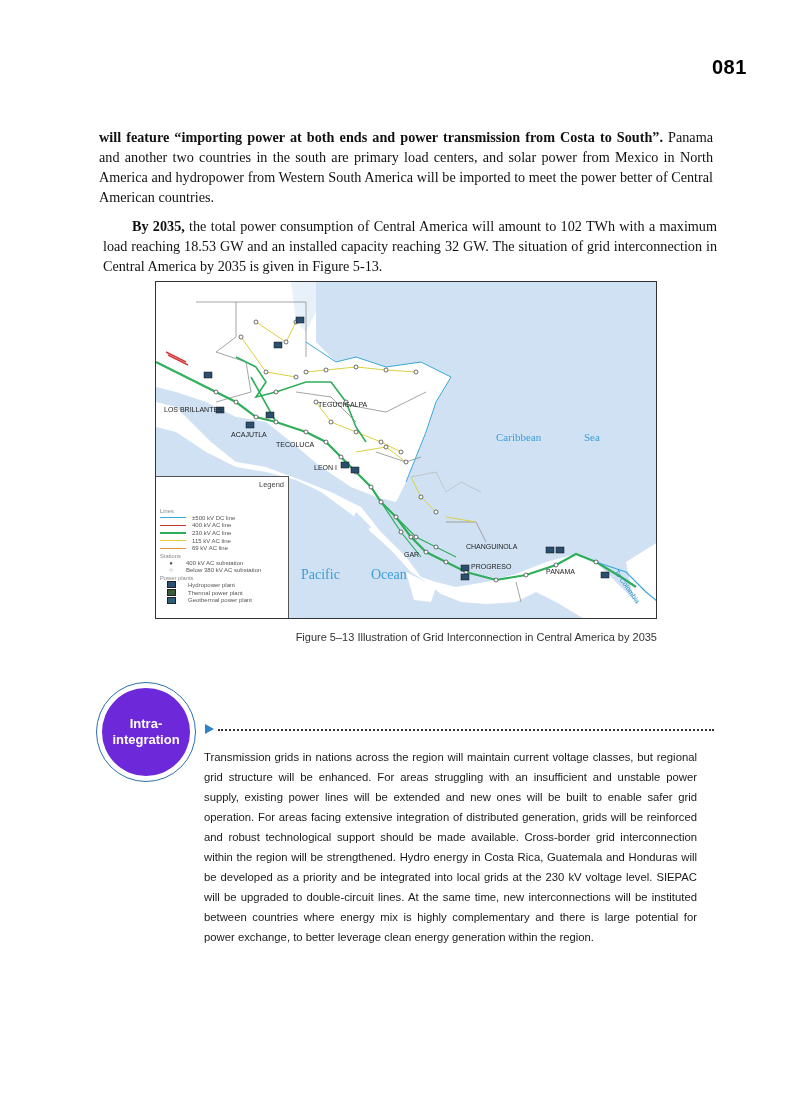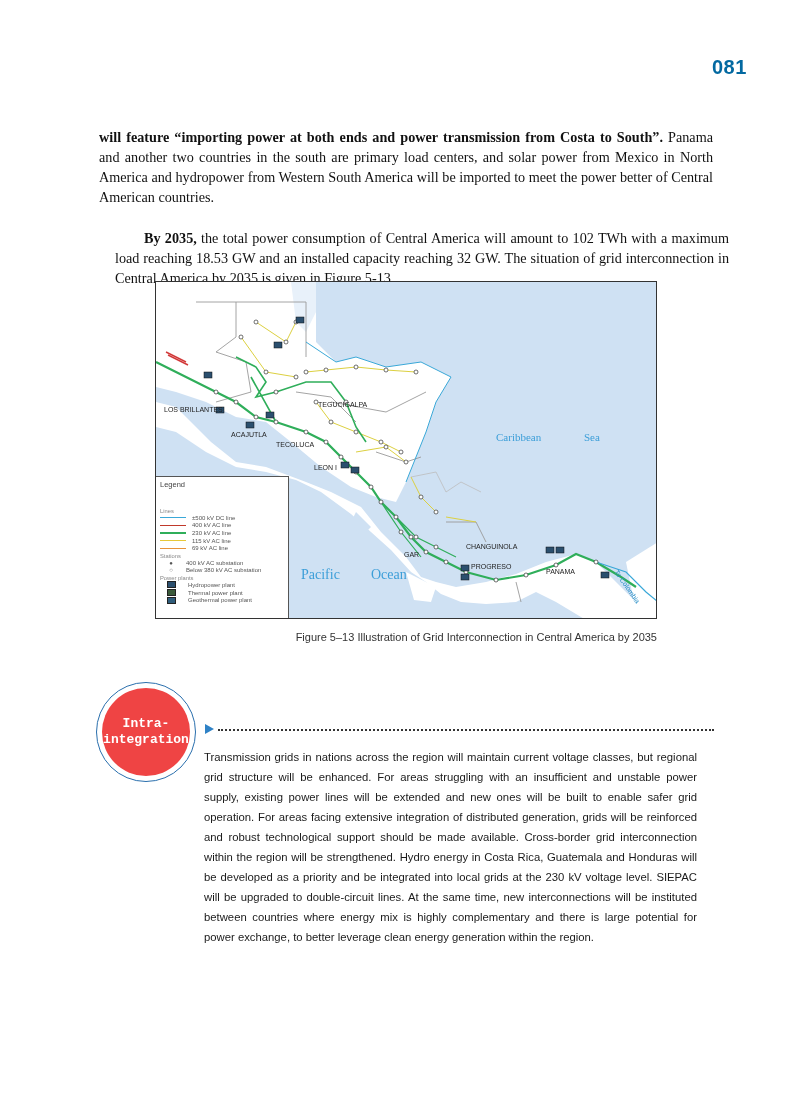--- a/index.html
+++ b/index.html
@@ -1,20 +1,20 @@
 <!DOCTYPE html>
 <html><head>
 <meta charset="utf-8">
 <style>
   html, body { margin: 0; padding: 0; background: #ffffff; }
   body { width: 797px; height: 1100px; position: relative; overflow: hidden; }
   .page-number {
     position: absolute; left: 712px; top: 56px; width: 60px;
     font-family: "Liberation Sans", sans-serif; font-weight: bold;
-    font-size: 20px; color: #0369a1; letter-spacing: 0.5px;
+    font-size: 20px; color: #000000; letter-spacing: 0.5px;
   }
   .serif-para {
     position: absolute; left: 99px; width: 614px;
     font-family: "Liberation Serif", serif; font-size: 14.2px;
     line-height: 20px; color: #111; text-align: justify;
   }
   .p1 { top: 127px; }
   .p2 { top: 212px; }
   .p1 .bold-lead, .p2 .bold-lead { font-weight: bold; }
   .p2 { text-indent: 29px; }
@@ -31,41 +31,41 @@
   .sea-label {
     font-family: "Liberation Serif", serif; fill: #3c9ed8;
   }
 
   .legend {
     position: absolute; left: 0; bottom: 0; width: 133px; height: 142px;
     background: #fff; border-top: 1px solid #555; border-right: 1px solid #555;
     font-family: "Liberation Sans", sans-serif; font-size: 6px; color: #555;
     box-sizing: border-box; padding: 3px 4px;
   }
-  .legend .lg-title { text-align: left; font-size: 7.5px; color: #444; margin-bottom: 19px; }
+  .legend .lg-title { text-align: right; font-size: 7.5px; color: #444; margin-bottom: 19px; }
   .legend .lg-sec { color: #888; font-size: 5.8px; margin-top: 1px; }
   .legend .lg-row { display: flex; align-items: center; height: 7.6px; }
   .legend .swatch { width: 26px; height: 1.2px; margin-right: 6px; }
   .legend .st-icon { width: 10px; margin-left: 6px; margin-right: 10px; text-align: center; font-size: 6px; }
   .legend .pp-icon { width: 7px; height: 5px; margin-left: 7px; margin-right: 12px; background: #2b4f6e; border: 0.5px solid #222; }
 
   .caption {
     position: absolute; left: 155px; top: 631px; width: 502px; text-align: right;
     font-family: "Liberation Sans", sans-serif; font-size: 11px; color: #333;
   }
 
   .badge-ring {
     position: absolute; left: 96px; top: 682px; width: 100px; height: 100px;
     border-radius: 50%; border: 1.5px solid #2a6fad; box-sizing: border-box;
     display: flex; align-items: center; justify-content: center; background: #fff;
   }
   .badge {
-    width: 88px; height: 88px; border-radius: 50%; background: #ef4444;
+    width: 88px; height: 88px; border-radius: 50%; background: #6d28d9;
     display: flex; align-items: center; justify-content: center; text-align: center;
-    color: #fff; font-family: Liberation Mono, monospace; font-weight: bold;
+    color: #fff; font-family: Liberation Sans, sans-serif; font-weight: bold;
     font-size: 13px; line-height: 16px;
   }
   .arrow-marker {
     position: absolute; left: 205px; top: 724px; width: 0; height: 0;
     border-top: 5px solid transparent; border-bottom: 5px solid transparent;
     border-left: 9px solid #2f82c6;
   }
   .dotted-line {
     position: absolute; left: 218px; top: 729px; width: 496px; height: 0;
     border-top: 2px dotted #333;
@@ -78,21 +78,21 @@
 </style>
 </head>
 <body>
 
 <div class="page-number">081</div>
 
 <p class="serif-para p1" style="margin:0">
   <span class="bold-lead">will feature “importing power at both ends and power transmission from Costa to South”.</span><span> Panama and another two countries in the south are primary load centers, and solar power from Mexico in North America and hydropower from Western South America will be imported to meet the power better of Central American countries.</span>
 </p>
 
-<p class="serif-para p2" style="margin:16px">
+<p class="serif-para p2" style="margin:4px">
   <span class="bold-lead">By 2035,</span><span> the total power consumption of Central America will amount to 102 TWh with a maximum load reaching 18.53 GW and an installed capacity reaching 32 GW. The situation of grid interconnection in Central America by 2035 is given in Figure 5-13.</span>
 </p>
 
 <div class="map-frame">
   <svg width="502" height="338" viewBox="0 0 502 338">
 
     <path d="M0,120 L20,125 L55,160 L80,180 L110,185 L150,200 L175,210 L205,225 L225,250 L250,275 L265,295 L280,300 L300,305 L330,300 L360,292 L390,280 L420,272 L440,280 L460,300 L480,320 L502,330 L502,338 L430,338 L400,320 L380,310 L360,320 L330,322 L305,320 L285,312 L270,300 L255,290 L235,268 L215,250 L195,232 L165,210 L140,198 L110,190 L80,185 L50,170 L20,150 L0,145 Z" fill="#ffffff"></path>
     <path d="M0,0 L160,0 L160,60 L180,80 L200,75 L230,85 L265,80 L295,95 L280,120 L270,150 L260,175 L250,200 L240,220 L220,215 L195,205 L165,185 L135,160 L110,140 L80,135 L50,120 L20,110 L0,105 Z" fill="#ffffff"></path>
     <path d="M135,0 L160,0 L160,30 L150,50 L140,40 Z" fill="#e8f1fa"></path>
     <path d="M250,290 L280,305 L275,320 L258,318 Z" fill="#ffffff"></path>

